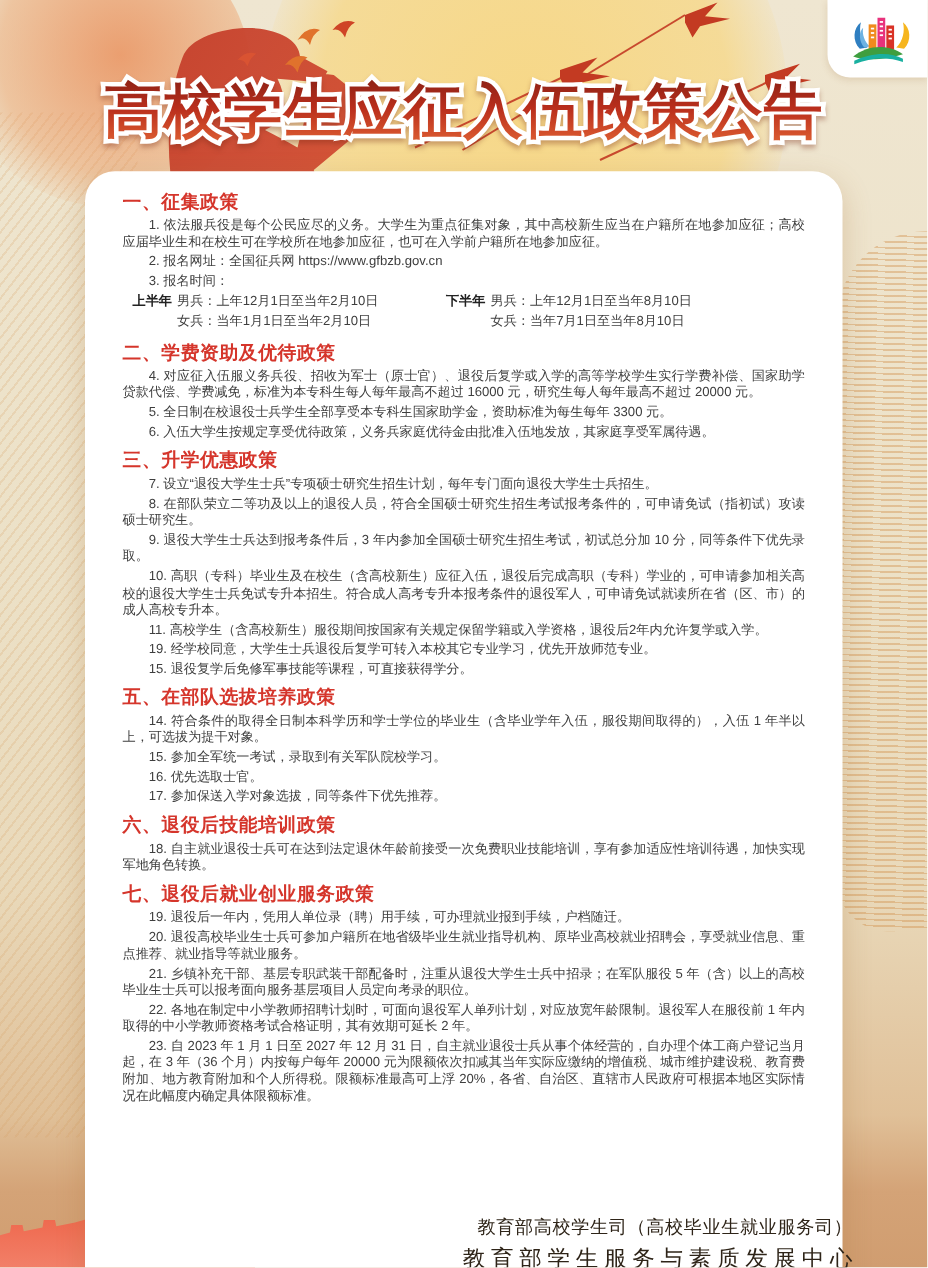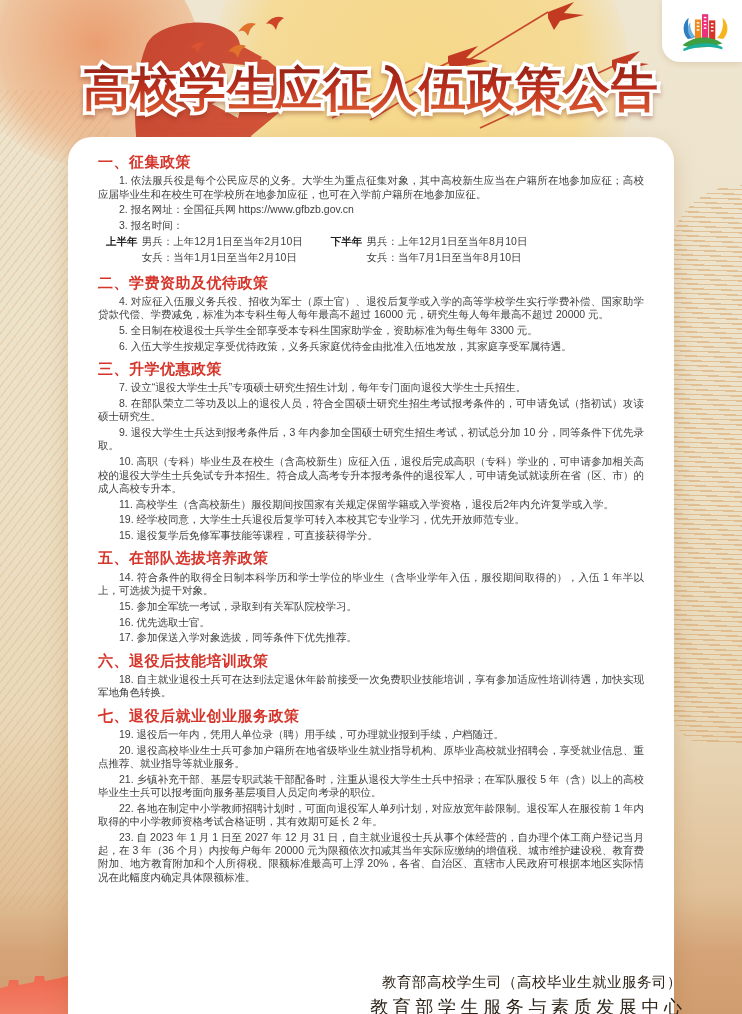--- a/index.html
+++ b/index.html
@@ -67,21 +67,21 @@
   .sec-heading{
     font-size:15px;line-height:1.15;font-weight:800;color:#d5352b;
     margin:7px 0 4px 0;letter-spacing:.5px;
   }
   .sec-heading.first{margin-top:2px;}
   p.item{
     font-size:10.5px;line-height:13.3px;color:#3e3e3e;
     margin:0 0 2.5px 0;text-indent:2em;
   }
   .sched{
-    display:flex;gap:28px;margin:1px 0 3px 0;padding-left:8px;
+    display:flex;gap:54px;margin:1px 0 3px 0;padding-left:8px;
     font-size:10.5px;line-height:13.3px;color:#3e3e3e;
   }
   .sched-row{display:flex;margin-bottom:2.5px;}
   .sched-label{font-weight:800;color:#222;width:3.4em;flex:none;}
   .sched-label.ghost{visibility:hidden;}
   
   .footer{
     position:absolute;right:60px;top:972px;z-index:3;text-align:right;
     color:#2e2418;font-weight:400;
   }

